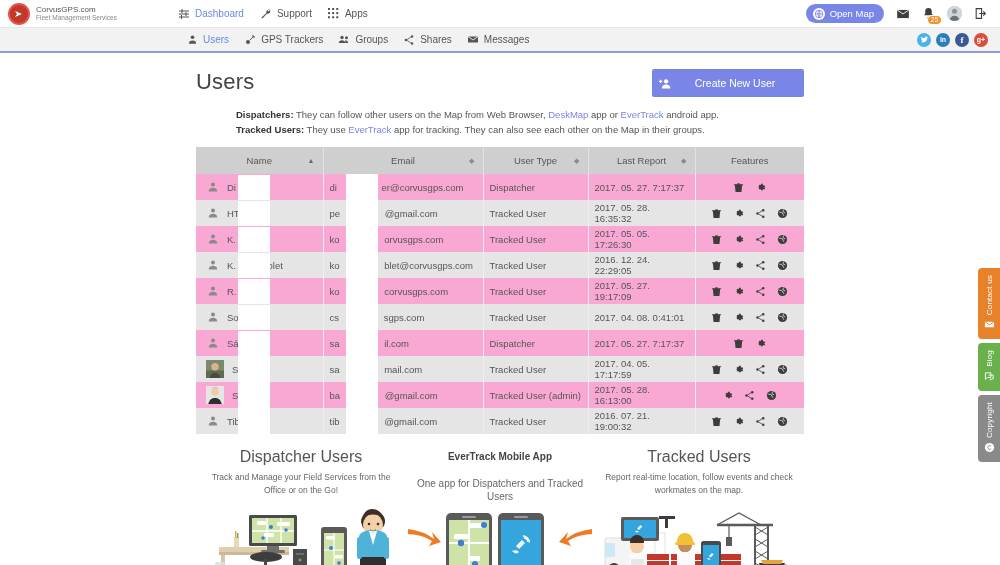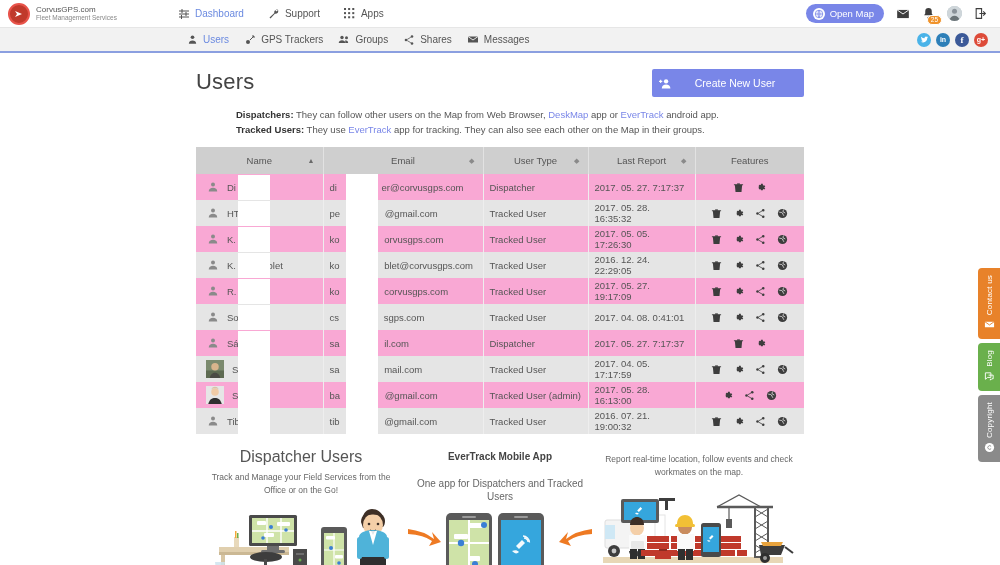--- a/index.html
+++ b/index.html
@@ -27,21 +27,21 @@
     background: #c0392b;
     border: 2px solid #e8534a;
     display: flex; align-items: center; justify-content: center;
     flex: none;
   }
   .logo-mark svg { display: block; }
   .logo-text { line-height: 1.15; }
   .logo-title { font-size: 8px; color: #555; font-weight: 400; }
   .logo-sub { font-size: 6.5px; color: #888; }
 
-  .mainnav { display: flex; align-items: center; gap: 24px; }
+  .mainnav { display: flex; align-items: center; gap: 16px; }
   .navitem {
     display: flex; align-items: center; gap: 5px;
     font-size: 10px; color: #555; cursor: pointer; white-space: nowrap;
   }
   .navitem.active { color: #6b8ae0; }
   .navitem .ico { width: 12px; height: 12px; display: flex; align-items: center; justify-content: center; color: #555; }
 
   .topright {
     margin-left: auto; display: flex; align-items: center; gap: 11px; padding-right: 4px;
   }
@@ -970,20 +970,21 @@
               <path d="M12 0c2 0 4 2 4 4M11 -2c3.5 0 6.5 3 6.5 6.5" stroke="#fff" stroke-width="1.3" fill="none"></path>
             </g>
             <rect x="107" y="66" width="16" height="3" rx="1.5" fill="#9a9a9a"></rect>
 
             <path d="M186 18 q-16 2 -26 10 l2-7 -9 10 12 4 -3-5Q170 24 186 23z" fill="#ee7a23"></path>
           </svg>
         </div>
       </div>
 
       <div class="promo-col right">
+        <div class="promo-h">Tracked Users</div>
         <div class="promo-p">Report real-time location, follow events and check workmates on the map.</div>
         <div class="art">
           <svg width="200" height="78" viewBox="0 0 200 78">
 
             <path d="M4 70h180v6H4z" fill="#e8d7b6"></path>
 
             <rect x="6" y="33" width="34" height="28" rx="2" fill="#f4f4f4" stroke="#ddd"></rect>
             <path d="M6 38h10v14H6z" fill="#cfe8f5"></path>
             <circle cx="15" cy="64" r="6" fill="#3d3d3d"></circle>
               <circle cx="15" cy="64" r="2.4" fill="#c9c9c9"></circle>

